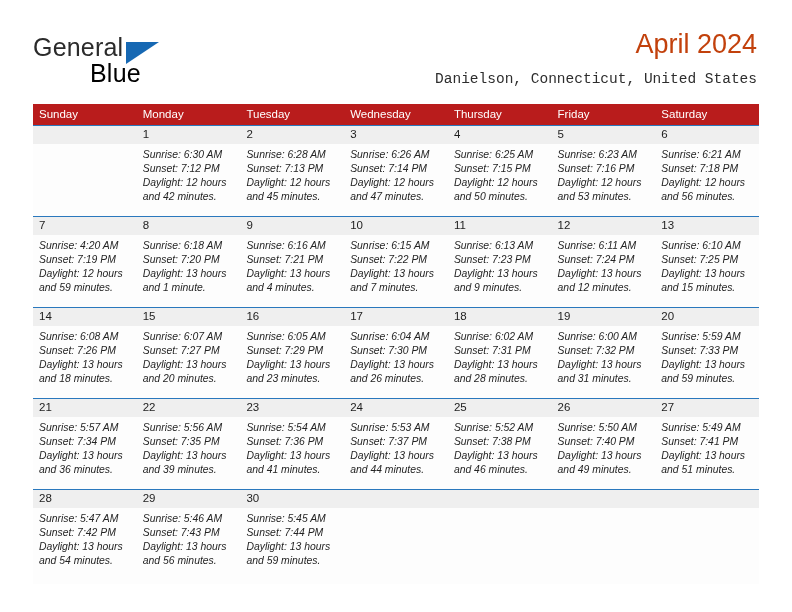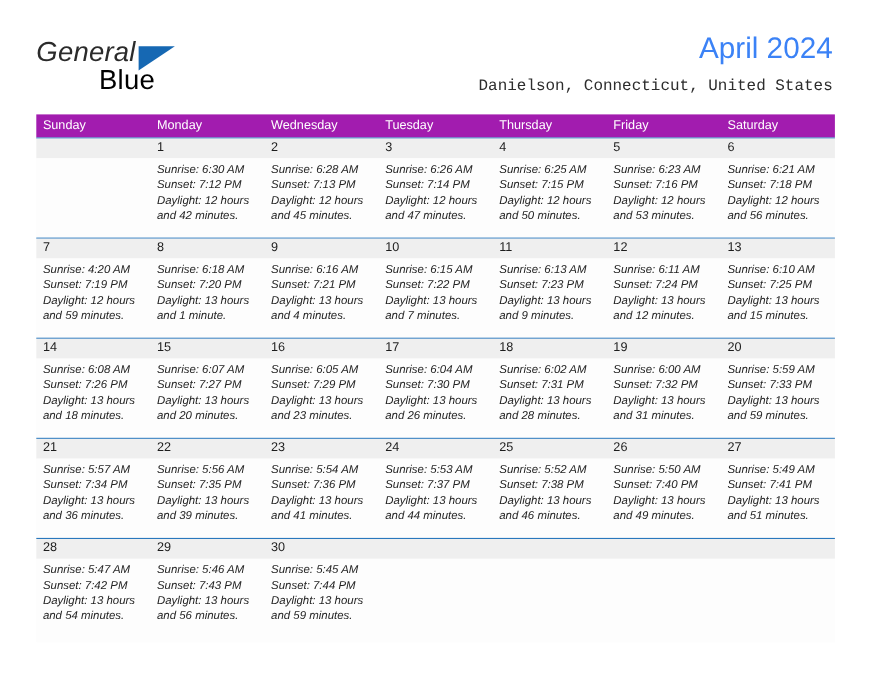--- a/index.html
+++ b/index.html
@@ -37,21 +37,20 @@
     height: 52px;
   }
   .brand-general {
     position: absolute;
     left: 0;
     top: 0;
     font-size: 25px;
     letter-spacing: 0.2px;
     color: #2b2b2b;
     font-family: "Liberation Sans", sans-serif;
-    font-style: italic;
   }
   .brand-tri {
     position: absolute;
     left: 93px;
     top: 9px;
     width: 0;
     height: 0;
     border-left: 33px solid #1668b3;
     border-bottom: 22px solid transparent;
   }
@@ -65,42 +64,42 @@
   }
 
   .title-block {
     position: absolute;
     right: 35px;
     top: 30px;
     text-align: right;
   }
   .cal-title {
     font-size: 27px;
-    color: #3b82f6;
+    color: #c2410c;
     line-height: 1.1;
     white-space: nowrap;
   }
   .cal-subtitle {
     margin-top: 11px;
     font-size: 14.5px;
     color: #2d2d2d;
     white-space: nowrap;
     font-family: Liberation Mono, monospace;
   }
 
   
   .calendar {
     position: absolute;
     left: 33px;
     top: 104px;
     width: 726px;
   }
   .weekday-row {
     display: flex;
-    background: #a21caf;
+    background: #b91c1c;
     height: 21px;
   }
   .weekday {
     flex: 1 1 0;
     box-sizing: border-box;
     color: #ffffff;
     font-size: 11.5px;
     padding: 4px 0 0 6px;
     white-space: nowrap;
     overflow: hidden;
@@ -165,22 +164,22 @@
       <div class="cal-subtitle">Danielson, Connecticut, United States</div>
     </div>
 
   </div>
 
   <div class="calendar">
 
     <div class="weekday-row">
       <div class="weekday">Sunday</div>
       <div class="weekday">Monday</div>
+      <div class="weekday">Tuesday</div>
       <div class="weekday">Wednesday</div>
-      <div class="weekday">Tuesday</div>
       <div class="weekday">Thursday</div>
       <div class="weekday">Friday</div>
       <div class="weekday">Saturday</div>
     </div>
 
     <div class="week">
       <div class="week-daynums">
         <div class="daynum-cell"></div>
         <div class="daynum-cell">1</div>
         <div class="daynum-cell">2</div>

